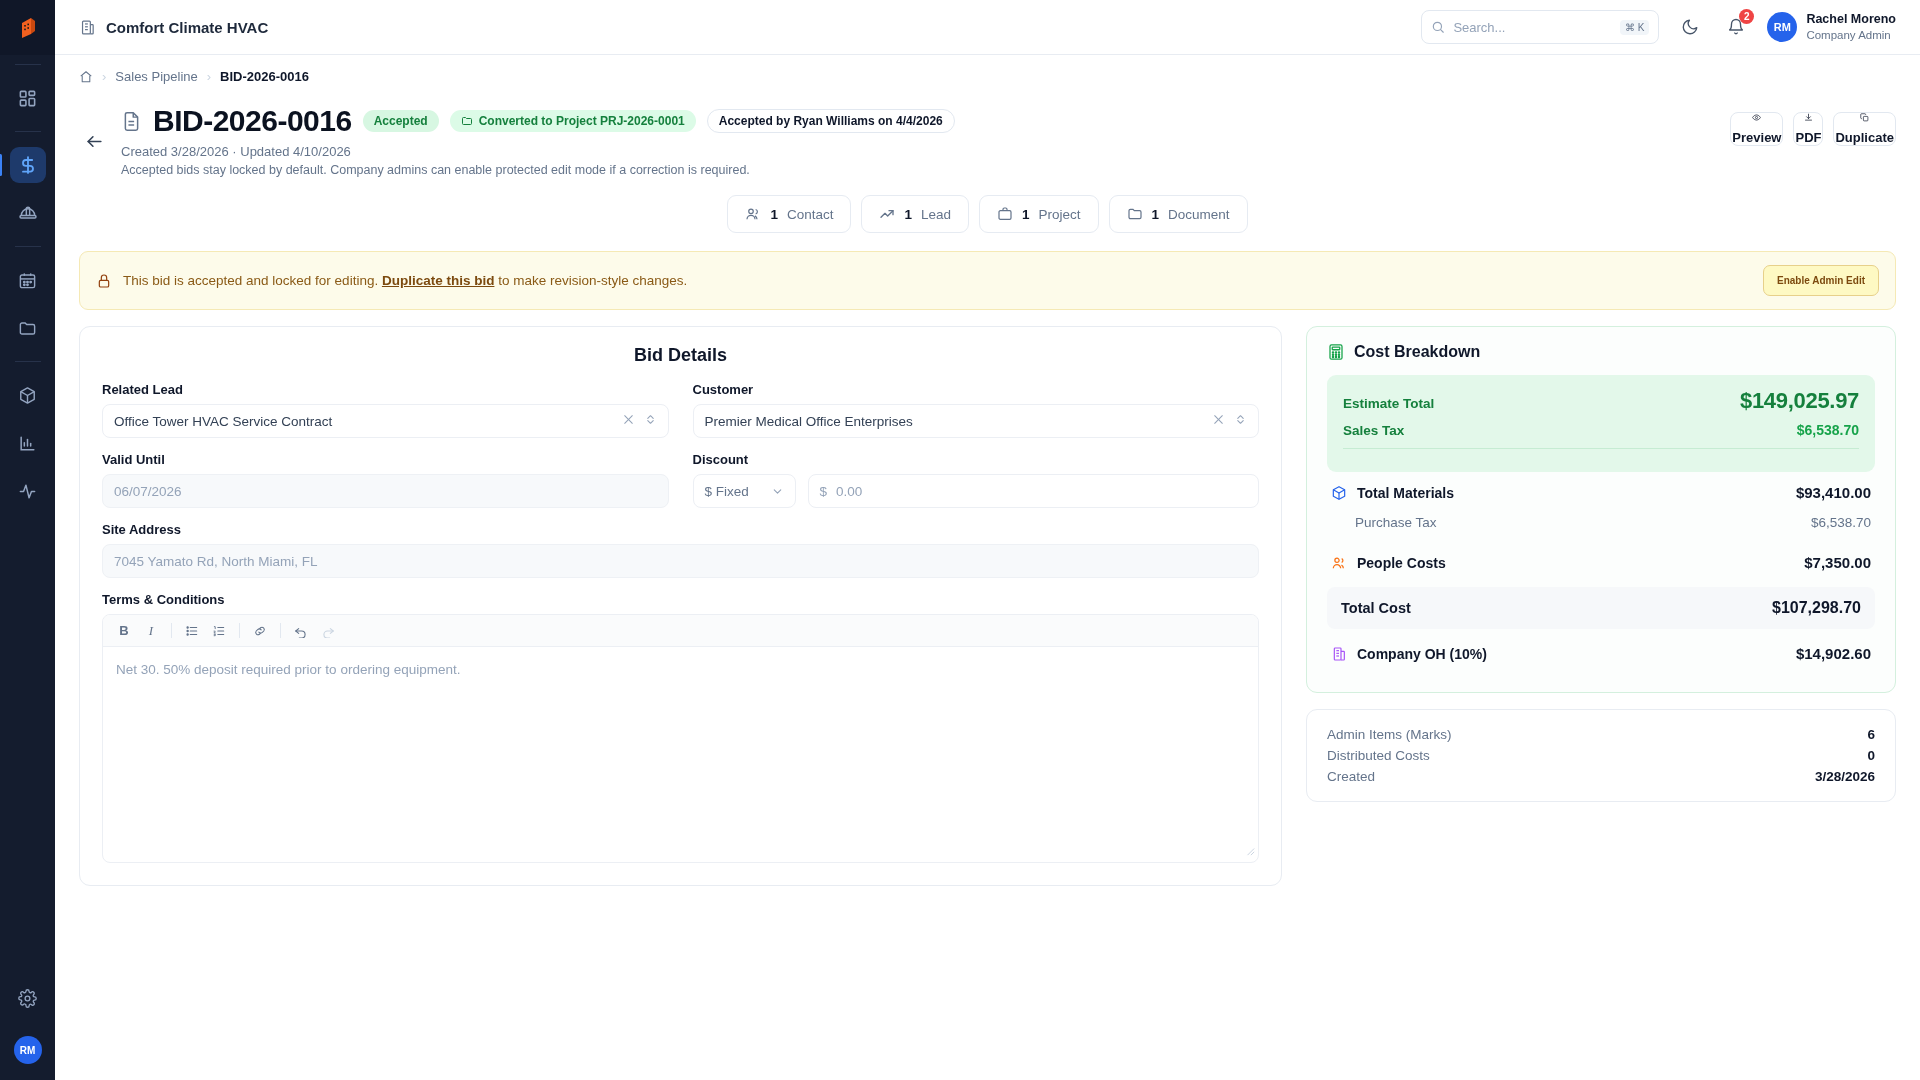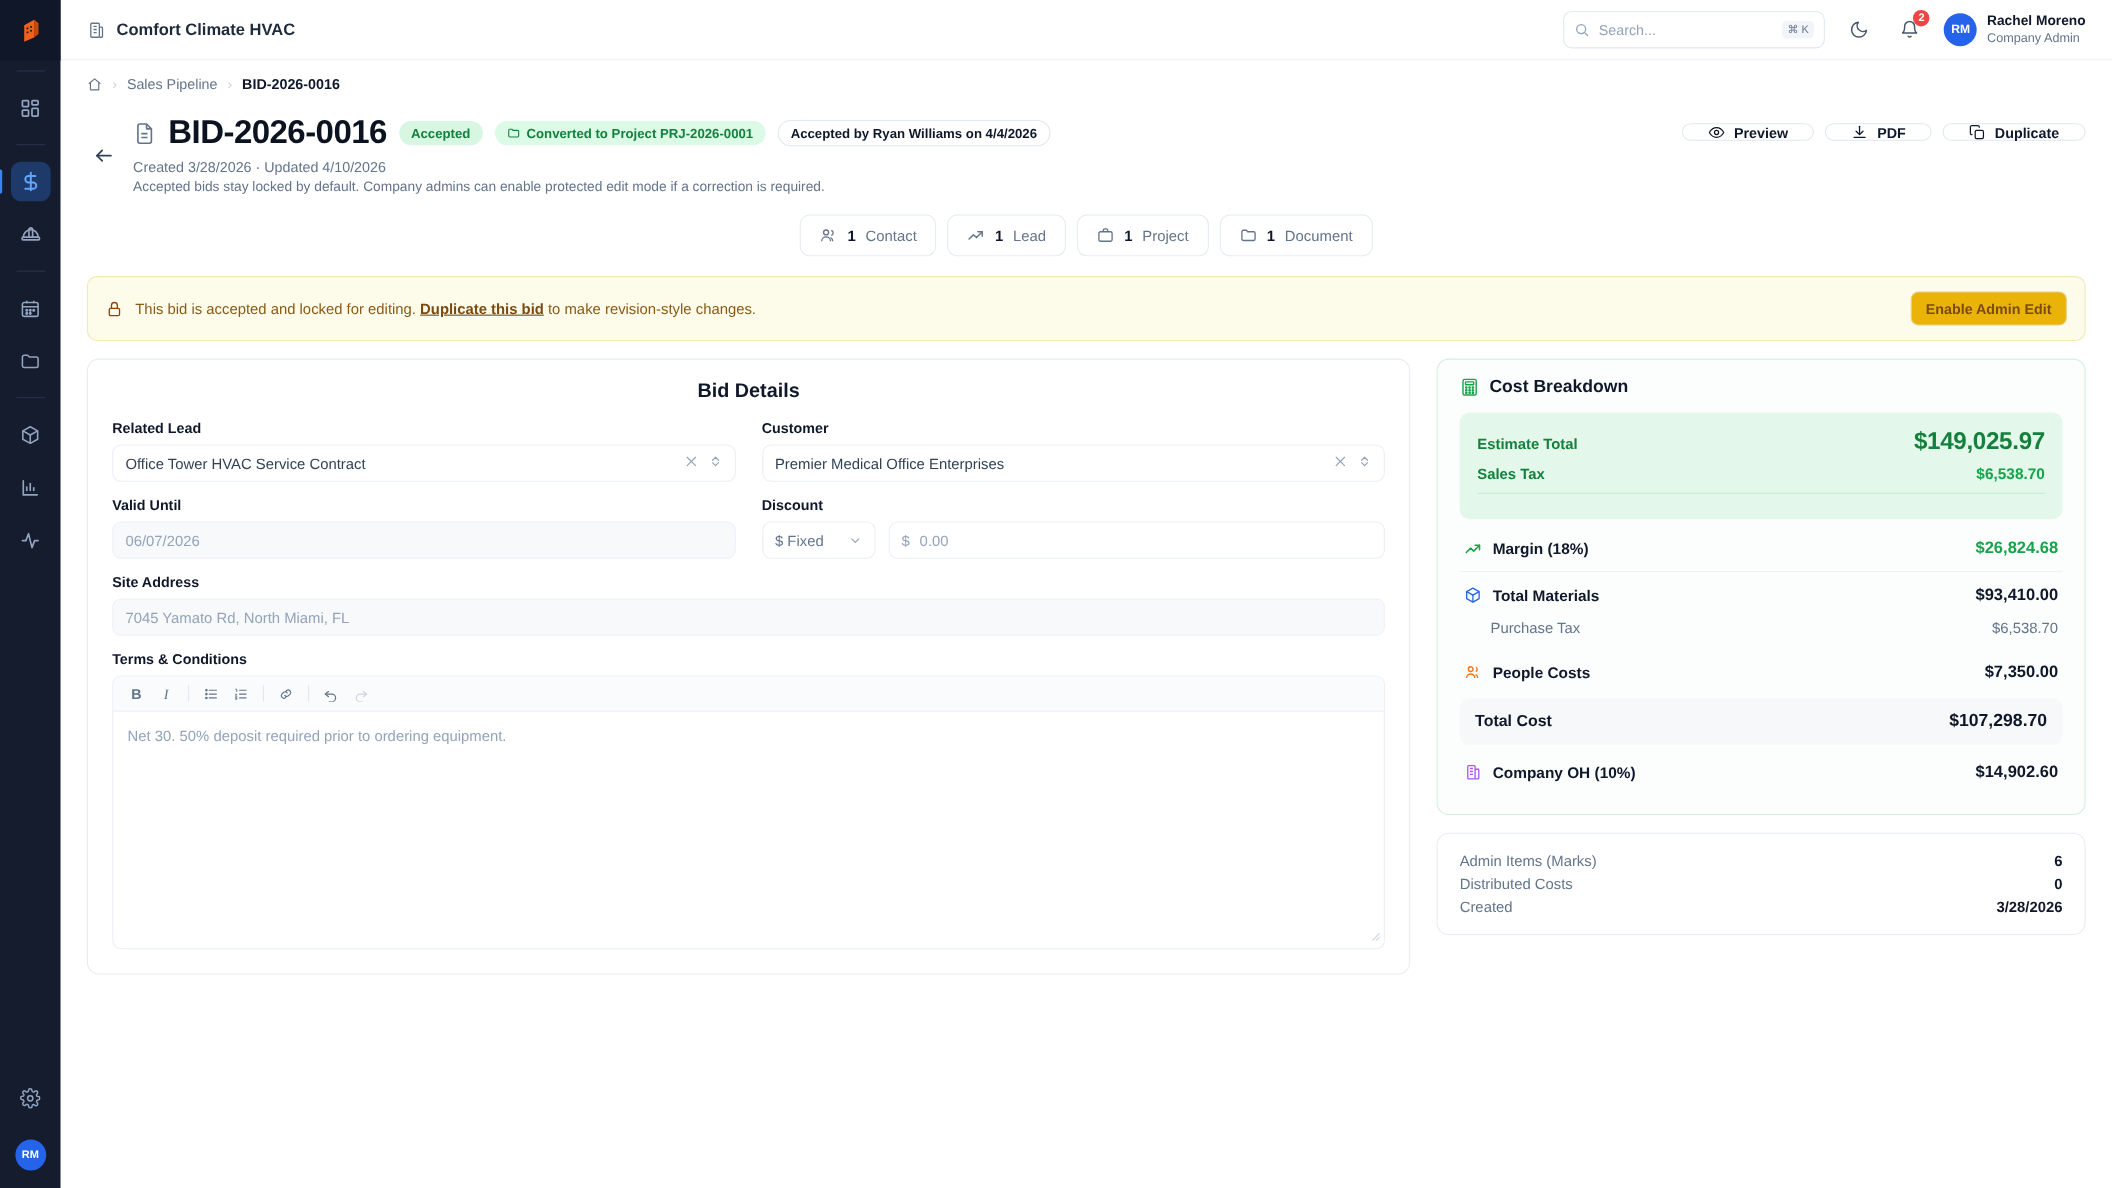--- a/index.html
+++ b/index.html
@@ -92,45 +92,45 @@
   .doc-icon { color: #64748b; display: flex; }
   .page-title { font-size: 30px; font-weight: 800; letter-spacing: -0.5px; color: #0b1220; }
   .pill { border-radius: 999px; font-size: 12px; font-weight: 700; padding: 4px 11px; white-space: nowrap; }
   .pill.green { background: #d7f7e2; color: #15803d; }
   .pill.green-ico { background: #dcfbe7; color: #15803d; display: inline-flex; align-items: center; gap: 6px; }
   .pill.outline { background: #fff; border: 1px solid #e2e8f0; color: #0f172a; font-weight: 700; }
   .meta { font-size: 13px; color: #64748b; margin-top: 6px; }
   .sub-note { font-size: 12.5px; color: #64748b; margin-top: 4px; }
   .head-actions { display: flex; gap: 10px; margin-top: 8px; }
   .btn {
-    height: 16px; border: 1px solid #e2e8f0; background: #fff; border-radius: 8px;
-    display: inline-flex; align-items: center; gap: 8px; padding: 0 23px;
-    font-size: 13px; font-weight: 600; color: #0f172a; white-space: nowrap;
+    height: 34px; border: 1px solid #e2e8f0; background: #fff; border-radius: 8px;
+    display: inline-flex; align-items: center; gap: 8px; padding: 0 1px;
+    font-size: 13px; font-weight: 600; color: #0f172a; white-space: nowrap; flex-direction: column;
   }
 
   
   .relations { display: flex; justify-content: center; gap: 10px; margin-top: 18px; }
   .rel {
     height: 38px; border: 1px solid #e6ebf2; border-radius: 9px; background: #fff;
     display: flex; align-items: center; gap: 9px; padding: 0 17px; font-size: 13.5px; color: #64748b;
   }
   .rel b { color: #0f172a; font-weight: 700; }
   .rel .ico { color: #64748b; display: flex; }
 
   
   .banner {
     margin-top: 18px; background: #fdfbea; border: 1px solid #f5e9b5; border-radius: 9px;
     display: flex; align-items: center; padding: 13px 16px; gap: 11px;
   }
   .banner .ico { color: #92400e; display: flex; }
   .banner-text { font-size: 13.5px; color: #8a5a16; }
   .banner-text a { color: #7c4a0f; font-weight: 700; text-decoration: underline; }
   .banner-btn {
-    margin-left: auto; height: 31px; border: 1px solid #e7d08a; background: #eab308;
-    border-radius: 7px; padding: 0 13px; font-size: 13px; font-weight: 700; color: #7c4a0f;
+    margin-left: auto; height: 31px; border: 1px solid #e7d08a; background: #fef9c3;
+    border-radius: 7px; padding: 0 13px; font-size: 10px; font-weight: 700; color: #7c4a0f;
     display: flex; align-items: center;
   }
 
   
   .tabs {
     margin-top: 17px; background: #f4f6f9; border-radius: 9px; padding: 4px;
     display: inline-flex; gap: 2px; width: 100%;
   }
   .tab {
     height: 30px; padding: 0 13px; border-radius: 7px; display: flex; align-items: center;
@@ -678,32 +678,20 @@
                 <span class="cb-l-lab">Estimate Total</span>
                 <span class="cb-l-big">$149,025.97</span>
               </div>
               <div class="cb-line">
                 <span class="cb-l-lab">Sales Tax</span>
                 <span class="cb-l-sm">$6,538.70</span>
               </div>
               <div class="cb-divider-green"></div>
             </div>
 
-            <div class="cb-row" style="border-top:none;margin-top:6px">
-              <span class="lab">
-                <span style="color:#16a34a;display:flex">
-                  <svg width="16" height="16" viewBox="0 0 24 24" fill="none" stroke="currentColor" stroke-width="2.1" stroke-linecap="round" stroke-linejoin="round">
-                    <polyline points="3,17 9,11 13,15 21,7"></polyline>
-                      <polyline points="15,7 21,7 21,13"></polyline>
-                  </svg>
-                </span>
-                <span>Margin (18%)</span>
-              </span>
-              <span class="val green">$26,824.68</span>
-            </div>
 
             <div class="cb-row">
               <span class="lab">
                 <span style="color:#2563eb;display:flex">
                   <svg width="16" height="16" viewBox="0 0 24 24" fill="none" stroke="currentColor" stroke-width="1.8" stroke-linejoin="round">
                     <path d="M12 2.5l8.5 4.7v9.6L12 21.5 3.5 16.8V7.2z"></path>
                       <path d="M3.5 7.2L12 12l8.5-4.8"></path>
                       <path d="M12 12v9.5"></path>
                   </svg>
                 </span>

